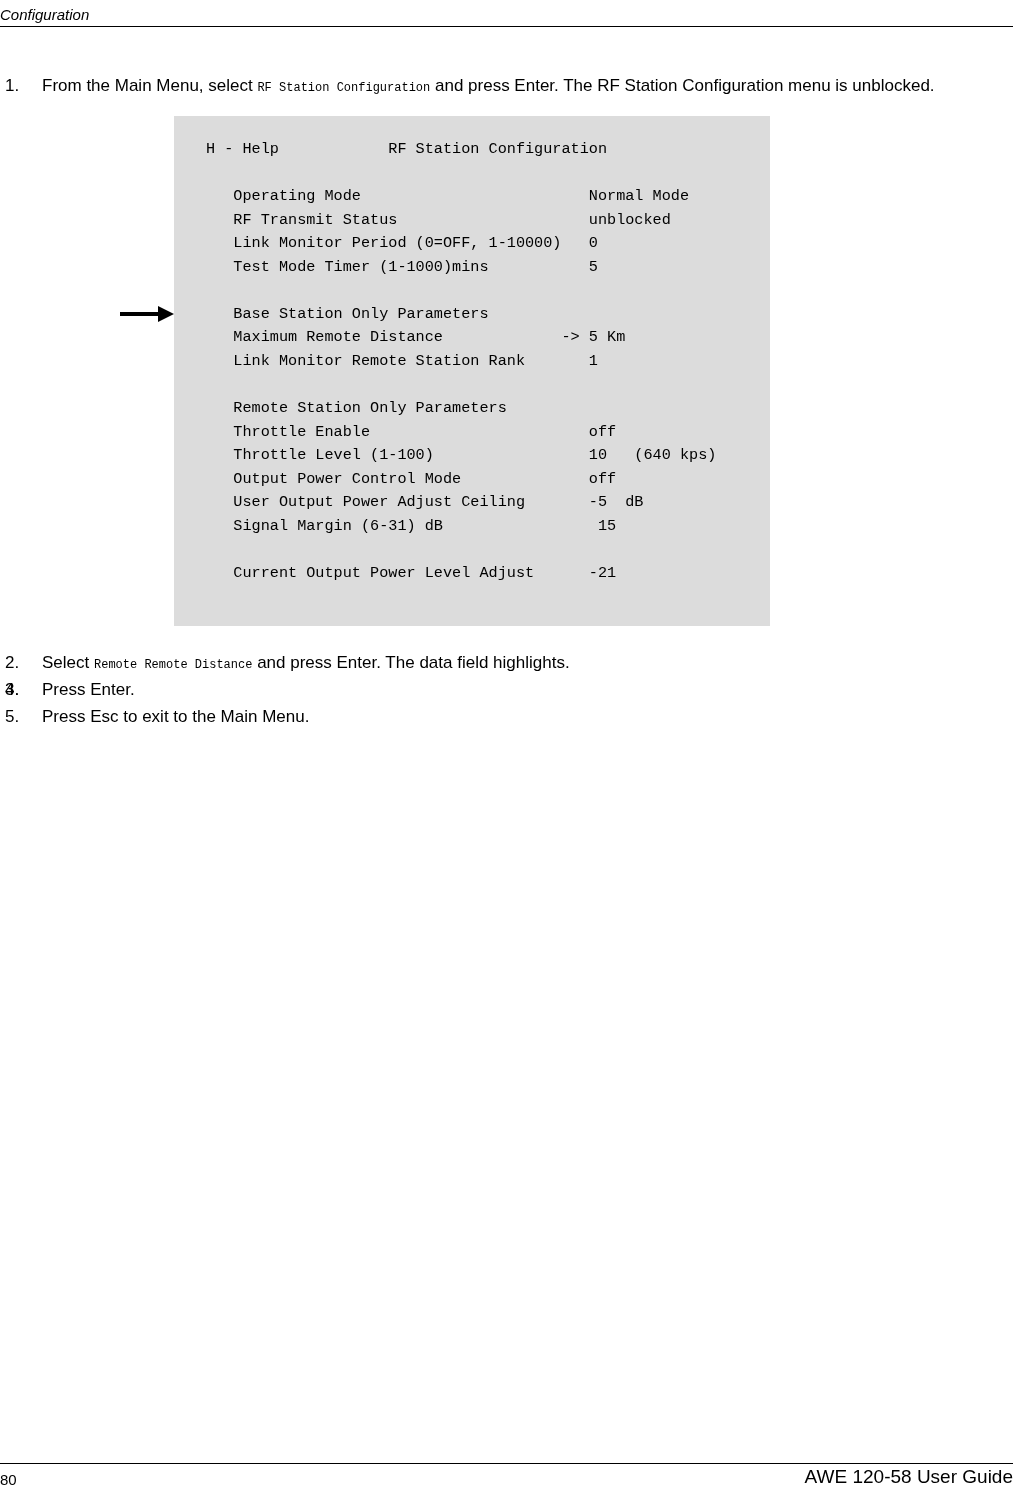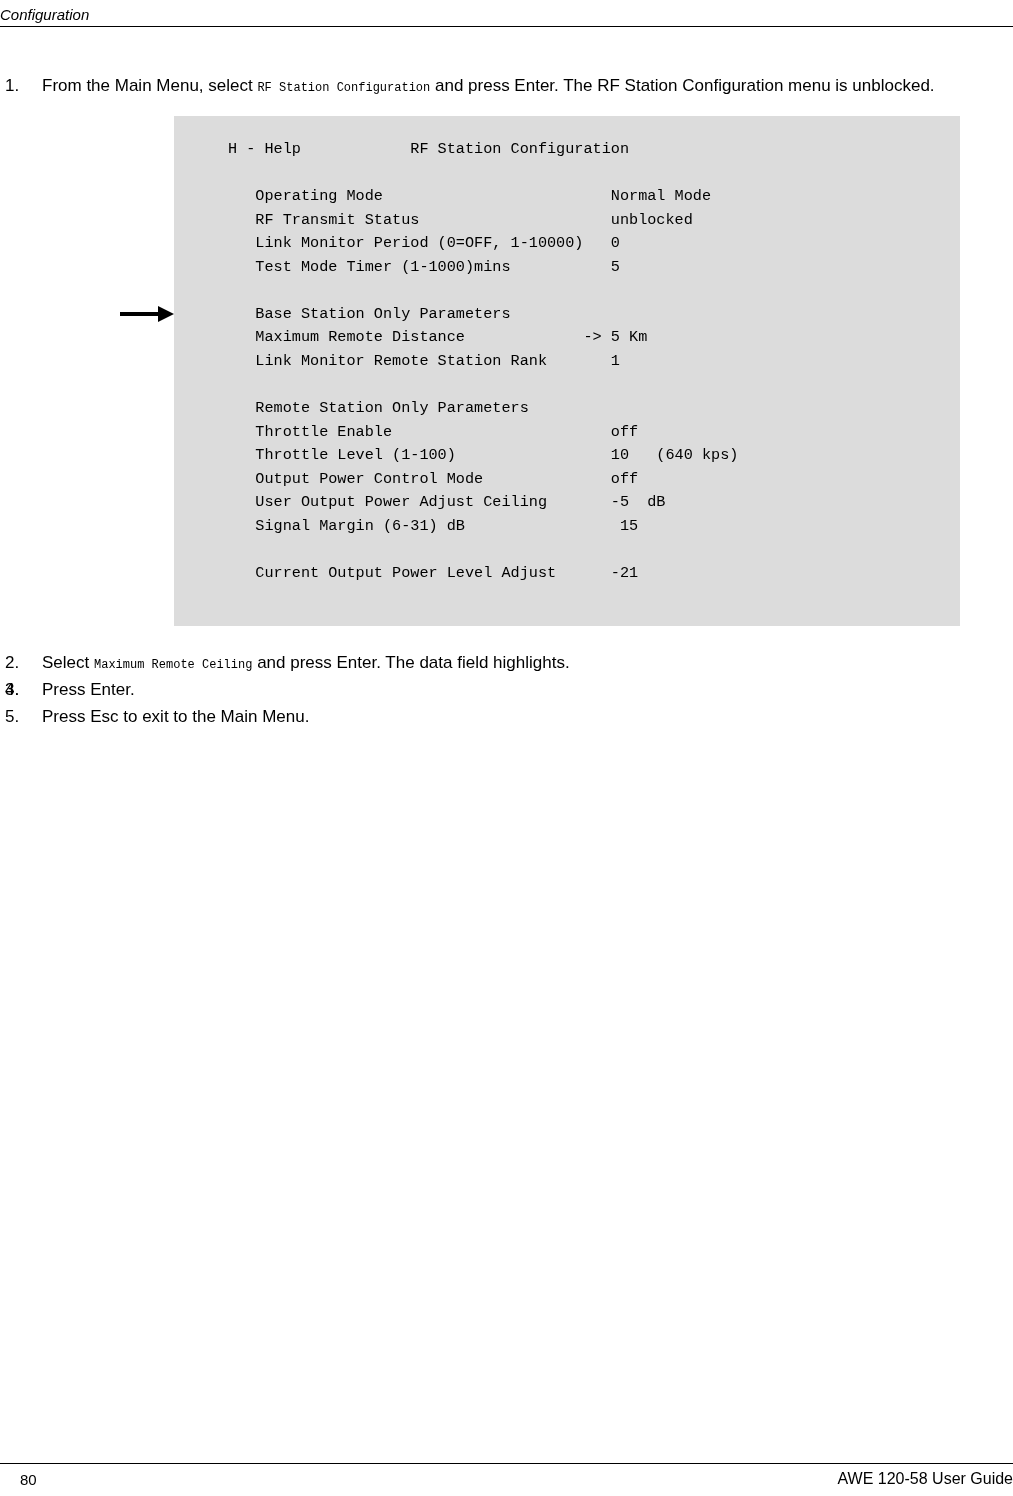--- a/index.html
+++ b/index.html
@@ -50,23 +50,22 @@
     top: 0;
   }
   .mono-inline {
     font-family: "Courier New", Courier, monospace;
     font-size: 12px;
   }
   .bold { font-weight: 400; }
   .terminal-wrap {
     position: relative;
     margin: 18px 0 26px 132px;
-    width: 786px;
+    width: 596px;
     background: #dcdcdc;
-    padding-left: 22px;
   }
   pre.terminal {
     font-family: "Courier New", Courier, monospace;
     font-size: 15.2px;
     line-height: 1.55;
     white-space: pre;
     padding: 22px 0 40px 32px;
     color: #000;
   }
   .arrow-indicator {
@@ -82,27 +81,26 @@
     left: 0;
     width: 1013px;
     height: 1px;
     background: #000;
   }
   .footer-left {
     position: absolute;
     bottom: 8px;
     left: 0;
     font-size: 15px;
-    padding-left: 20px;
   }
   .footer-right {
     position: absolute;
     bottom: 8px;
     right: 0;
-    font-size: 16px;
+    font-size: 19px;
   }
 </style>
 </head>
 <body>
 
 <div class="header-title">Configuration</div>
 <div class="header-rule"></div>
 
 <div class="content">
   <ol class="main-list">
@@ -135,21 +133,21 @@
    Output Power Control Mode              off
    User Output Power Adjust Ceiling       -5  dB
    Signal Margin (6-31) dB                 15
 
    Current Output Power Level Adjust      -21</pre>
       </div>
     </li>
 
     <li class="step">
       <span class="num">2.</span>
-      <span>Select </span><span class="mono-inline">Maximum Remote Ceiling</span><span> and press </span><span class="bold">Enter</span><span>. The data field highlights.</span>
+      <span>Select </span><span class="mono-inline">Remote Remote Distance</span><span> and press </span><span class="bold">Enter</span><span>. The data field highlights.</span>
     </li>
 
     <li class="step">
       <span class="num">3.</span>
     </li>
 
     <li class="step">
       <span class="num">4.</span>
       <span>Press </span><span class="bold">Enter</span><span>.</span>
     </li>

